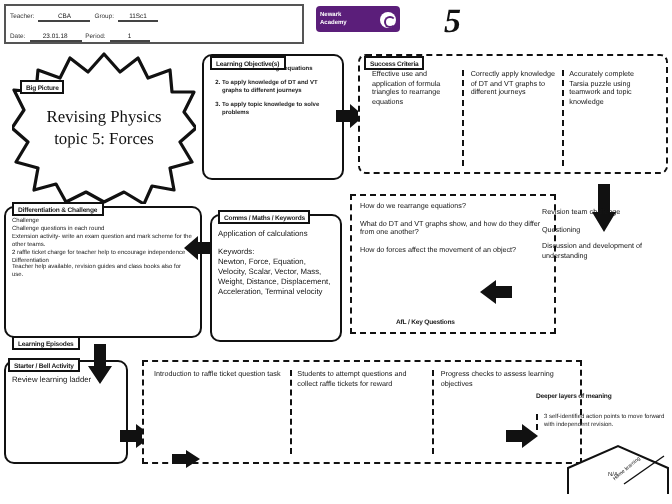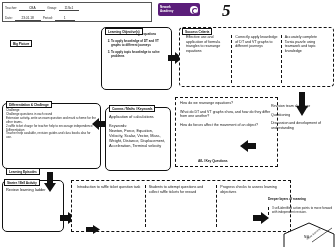--- a/index.html
+++ b/index.html
@@ -137,20 +137,26 @@
     <div>
       <div class="logo-txt">Newark</div>
       <div class="logo-txt">Academy</div>
     </div>
     <div class="logo-mark"></div>
   </div>
 
   <div class="big-num">5</div>
 
   <div class="tag" style="left:10px;top:40px;">Big Picture</div>
+  <div class="burst">
+    <svg viewBox="0 0 92 76" width="92" height="76">
+      <polygon points="46,1 54,10 63,3 68,13 79,9 80,20 91,20 86,30 92,38 84,45 90,55 79,58 81,69 70,67 66,76 56,70 46,75 37,70 27,75 22,66 11,69 13,58 2,55 8,45 0,38 6,29 1,19 12,20 13,9 24,13 29,3 38,10" fill="#ffffff" stroke="#111111" stroke-width="1.6" stroke-linejoin="round"></polygon>
+    </svg>
+    <div class="burst-label">Revising Physics topic 5: Forces</div>
+  </div>
 
   <div class="box solid lo">
     <ol>
       <li>To use and rearrange equations</li>
       <li>To apply knowledge of DT and VT graphs to different journeys</li>
       <li>To apply topic knowledge to solve problems</li>
     </ol>
   </div>
   <div class="tag" style="left:105px;top:28px;">Learning Objective(s)</div>
 

